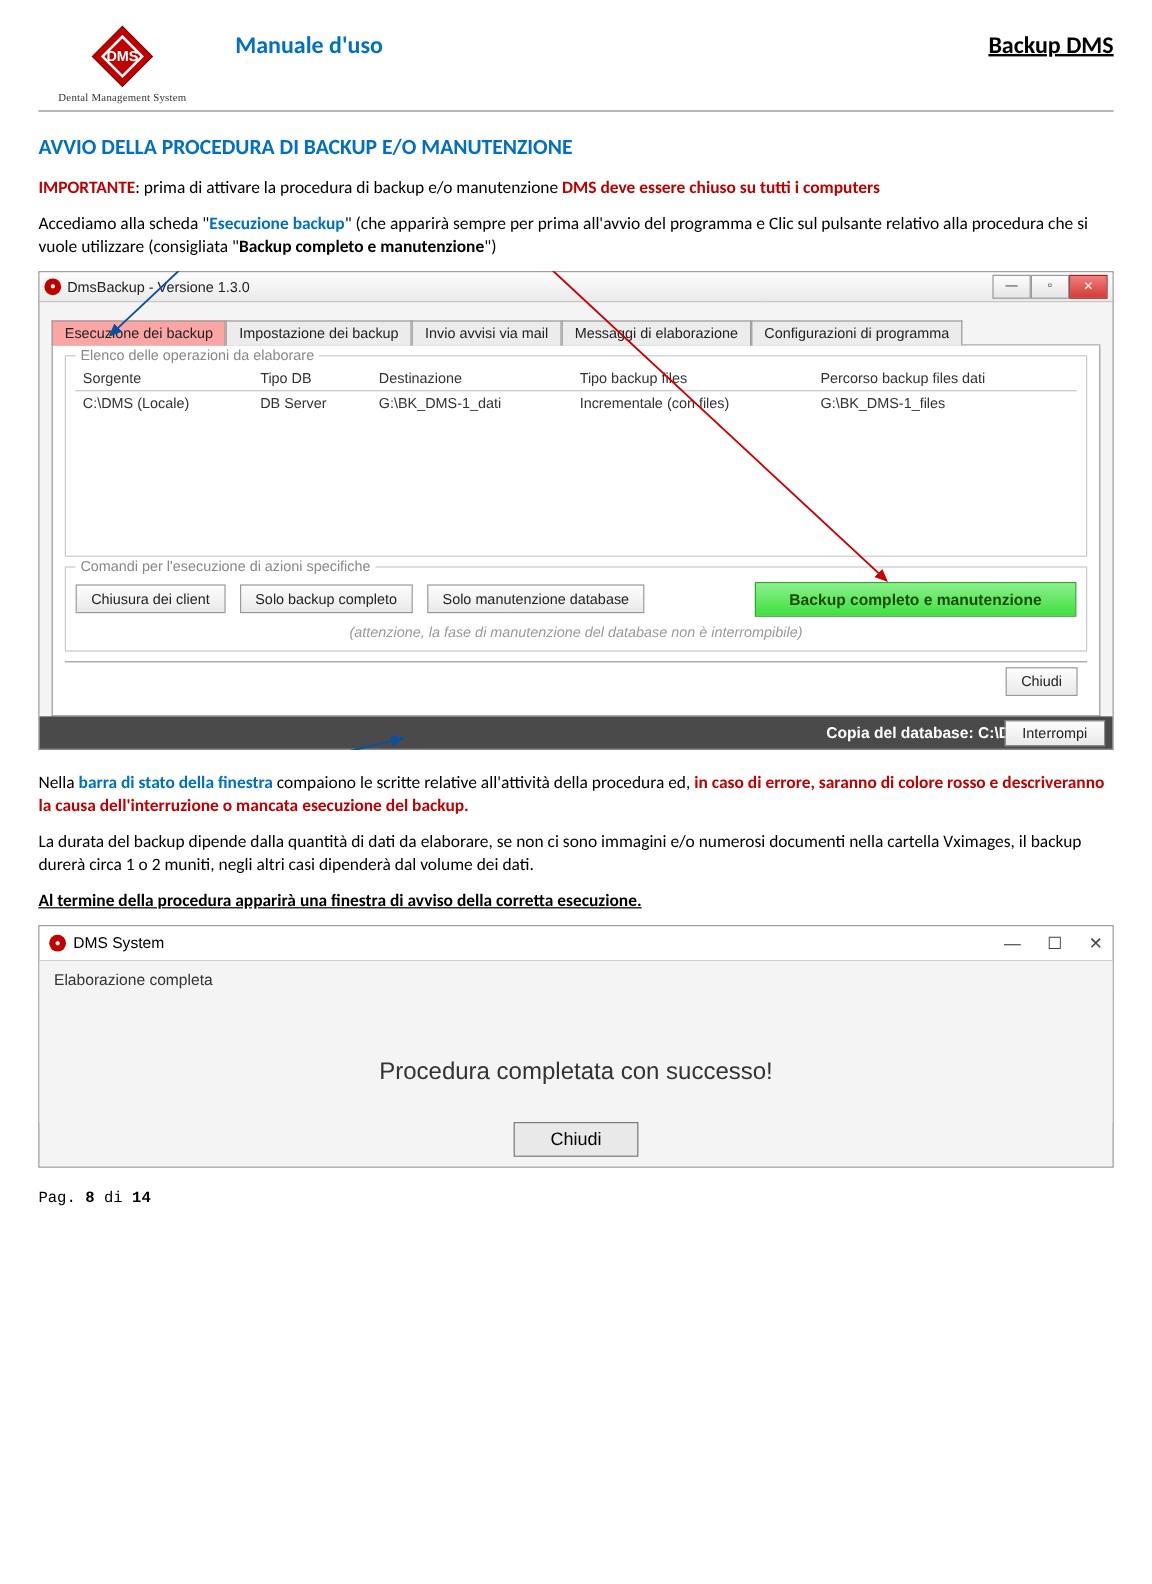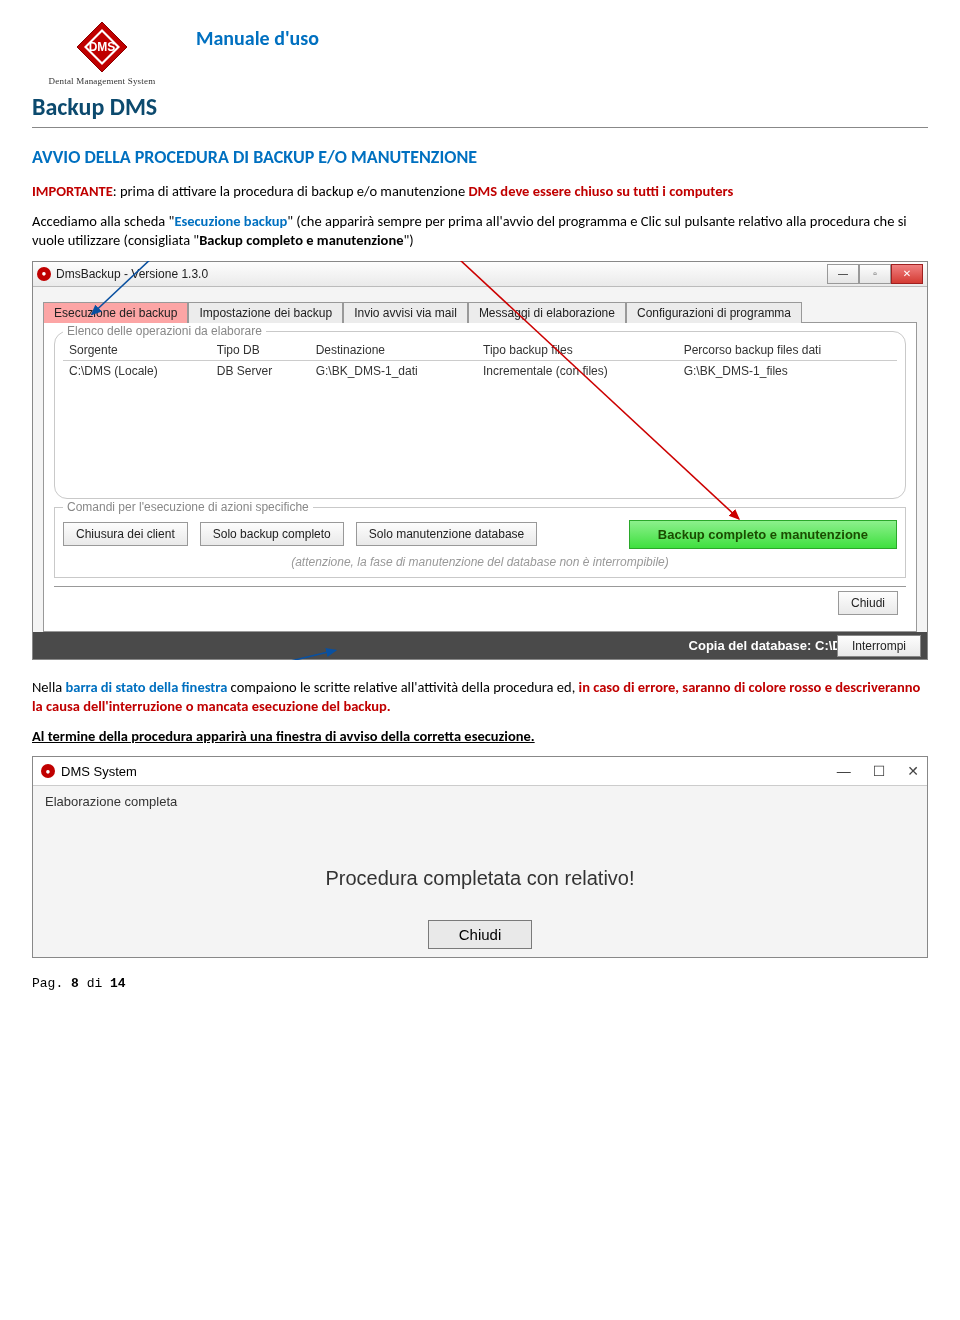--- a/index.html
+++ b/index.html
@@ -11,21 +11,20 @@
     width: 960px;
     color: #000;
   }
   .page {
     padding: 20px 32px 20px 32px;
   }
   .header-row {
     display: flex;
     align-items: flex-start;
     justify-content: space-between;
-    flex-direction: column;
   }
   .logo-block {
     display: flex;
     flex-direction: column;
     align-items: center;
     width: 140px;
   }
   .logo-diamond {
     width: 54px; height: 54px;
     position: relative;
@@ -39,24 +38,25 @@
     letter-spacing: 0.2px;
   }
   .header-title {
     font-family: Calibri, Arial, sans-serif;
     color: #0070c0;
     font-size: 20px;
     font-weight: bold;
     margin-top: 6px;
   }
   .header-right {
-    color: #0c4a6e;
-    font-size: 24px;
+    color: #000000;
+    font-size: 20px;
     font-weight: bold;
     margin-top: 6px;
+    text-decoration: underline;
   }
   .hr {
     border: none;
     border-top: 1px solid #888;
     margin: 6px 0 18px 0;
   }
   .sec-heading {
     color: #0070c0;
     font-variant: small-caps;
     font-weight: bold;
@@ -239,21 +239,21 @@
     </div>
     <div class="win-content">
       <div class="tabs">
         <div class="tab active">Esecuzione dei backup</div>
         <div class="tab">Impostazione dei backup</div>
         <div class="tab">Invio avvisi via mail</div>
         <div class="tab">Messaggi di elaborazione</div>
         <div class="tab">Configurazioni di programma</div>
       </div>
       <div class="panel">
-        <div class="group-box" style="min-height:150px;border-radius:13px;">
+        <div class="group-box" style="min-height:150px;">
           <div class="group-title">Elenco delle operazioni da elaborare</div>
           <table class="table">
             <thead>
               <tr>
                 <th>Sorgente</th>
                 <th>Tipo DB</th>
                 <th>Destinazione</th>
                 <th>Tipo backup files</th>
                 <th>Percorso backup files dati</th>
               </tr>
@@ -305,38 +305,39 @@
     <line x1="410" y1="-20" x2="710" y2="265" stroke="#cc0000" stroke-width="1.6" marker-end="url(#ah-red)"></line>
 
     <line x1="120" y1="445" x2="305" y2="400" stroke="#0950a0" stroke-width="1.6" marker-end="url(#ah-blue)"></line>
   </svg>
   </div>
 
   <div class="body-text" style="margin-top:18px;">
     <span>Nella </span><span class="blue-bold">barra di stato della finestra</span><span> compaiono le scritte relative all'attività della procedura ed, </span><span class="red-bold">in caso di errore, saranno di colore rosso e descriveranno la causa dell'interruzione o mancata esecuzione del backup.</span>
   </div>
 
+  <div class="body-text">La durata del backup dipende dalla quantità di dati da elaborare, se non ci sono immagini e/o numerosi documenti nella cartella Vximages, il backup durerà circa 1 o 2 muniti, negli altri casi dipenderà dal volume dei dati.</div>
 
   <div class="body-text bold underline">Al termine della procedura apparirà una finestra di avviso della corretta esecuzione.</div>
 
   <div class="app-window2">
     <div class="titlebar2">
       <div style="display:flex;align-items:center;gap:6px;">
         <div class="app-icon" style="width:14px;height:14px;">●</div>
         <span>DMS System</span>
       </div>
       <div class="win-controls2">
         <span>—</span>
         <span>☐</span>
         <span>✕</span>
       </div>
     </div>
     <div class="win2-body">
       <div class="elab-label">Elaborazione completa</div>
-      <div class="success-row">Procedura completata con relativo!</div>
+      <div class="success-row">Procedura completata con successo!</div>
       <div class="chiudi-row">
         <button class="chiudi-btn">Chiudi</button>
       </div>
     </div>
   </div>
 
   <div class="footer">
     <span>Pag. </span><span class="bold">8</span><span> di </span><span class="bold">14</span>
   </div>
 

